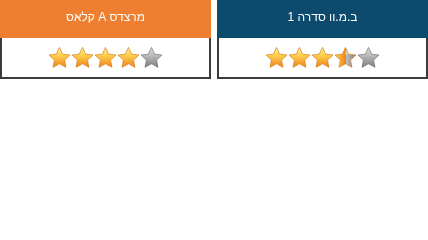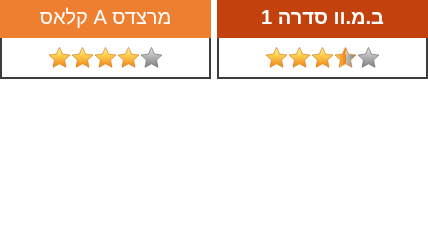--- a/index.html
+++ b/index.html
@@ -17,34 +17,33 @@
   .header-row{
     display:flex;flex-direction:row;
     height:38px;flex:0 0 38px;
     background:#ffffff;
   }
   .header-cell{
     height:38px;
     display:flex;align-items:center;justify-content:center;
     box-sizing:border-box;
     color:#ffffff;
-    font-size:20px;
+    font-size:12px;
     line-height:19px;
     font-weight:400;
     letter-spacing:0px;
     white-space:nowrap;
     direction:rtl;
     unicode-bidi:isolate;
     overflow:hidden;
     padding-bottom:3px;
   }
   .header-cell.right-col{
     width:211px;flex:0 0 211px;
-    background:#c2410c;
-    font-weight:bold;
+    background:#0c4a6e;
   }
   .header-divider{
     width:6px;flex:0 0 6px;
     background:#ffffff;
     height:38px;
   }
   .header-cell.left-col{
     width:211px;flex:0 0 211px;
     background:#ee7f30;
   }

